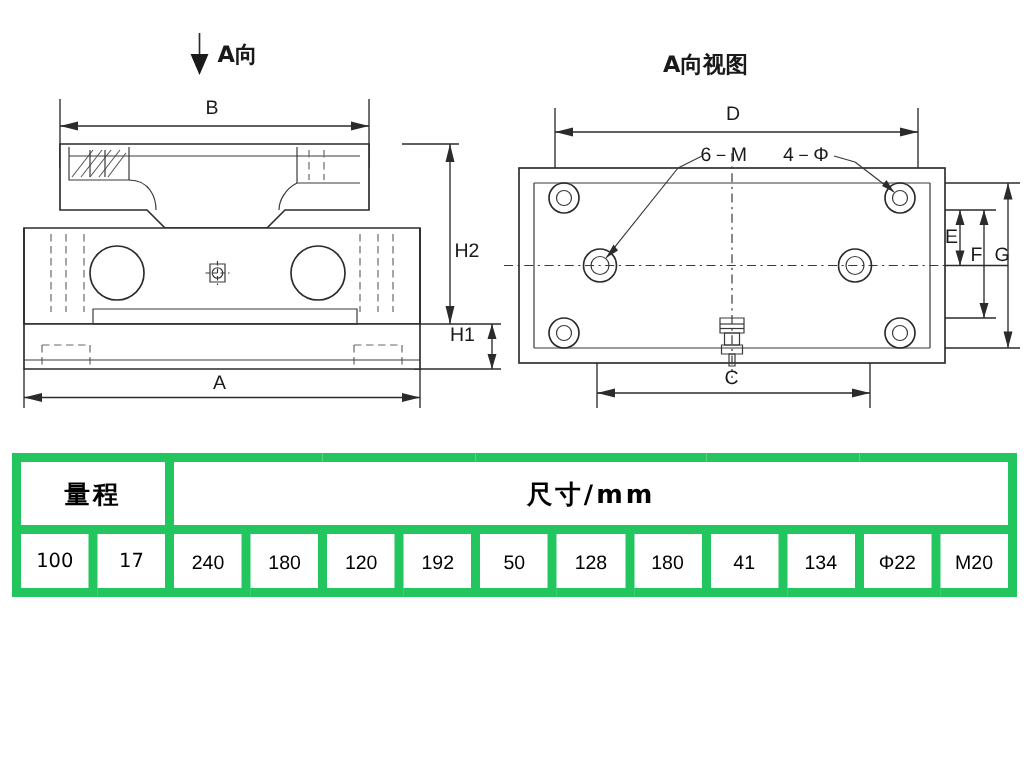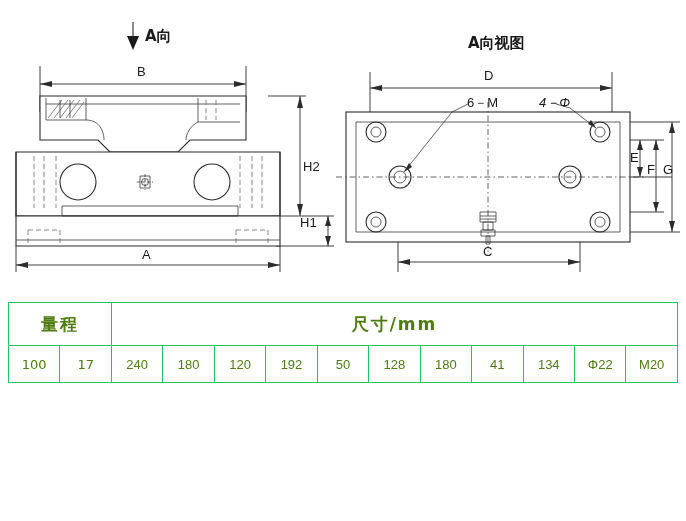--- a/index.html
+++ b/index.html
@@ -41,26 +41,26 @@
   
   .spec-table {
     position: absolute;
     left: 8px;
     top: 302px;
     width: 670px;
     border-collapse: collapse;
     table-layout: fixed;
   }
   .spec-table td, .spec-table th {
-    border: 1px solid #22c55e;
+    border: 6px solid #22c55e;
     text-align: center;
     vertical-align: middle;
     font-family: "Liberation Sans", sans-serif;
     font-size: 13px;
-    color: #4d7c0f;
+    color: #000000;
     padding: 0;
     height: 36px;
   }
   .spec-table .head-cn {
     font-family: "DejaVu Sans", sans-serif;
     font-size: 17px;
     font-weight: bold;
     letter-spacing: 2px;
     height: 42px;
   }
@@ -239,35 +239,35 @@
       <path class="dim" d="M656 140 L656 212"></path>
       <path d="M656 140 L653 150 L659 150 Z" fill="#2b2b2b"></path>
       <path d="M656 212 L653 202 L659 202 Z" fill="#2b2b2b"></path>
 
       <path class="dim" d="M672 122 L672 232"></path>
       <path d="M672 122 L669 133 L675 133 Z" fill="#2b2b2b"></path>
       <path d="M672 232 L669 221 L675 221 Z" fill="#2b2b2b"></path>
     </svg>
 
     <div class="label cn" style="left:145px; top:27px; font-weight:600;">A向</div>
-    <div class="label cn" style="left:468px; top:34px; font-weight:600;">A向视图</div>
+    <div class="label cn" style="left:442px; top:34px; font-weight:600;">A向视图</div>
 
     <div class="label" style="left:137px; top:64px;">B</div>
     <div class="label" style="left:142px; top:247px;">A</div>
     <div class="label" style="left:303px; top:159px;">H2</div>
     <div class="label" style="left:300px; top:215px;">H1</div>
 
     <div class="label" style="left:484px; top:68px;">D</div>
     <div class="label" style="left:483px; top:244px;">C</div>
     <div class="label" style="left:630px; top:150px;">E</div>
     <div class="label" style="left:647px; top:162px;">F</div>
     <div class="label" style="left:663px; top:162px;">G</div>
 
     <div class="label" style="left:467px; top:94px;">6－M</div>
-    <div class="label" style="left:539px; top:94px;font-style:italic;">4－Φ</div>
+    <div class="label" style="left:522px; top:94px;">4－Φ</div>
   </div>
 
   <table class="spec-table">
     <tbody>
       <tr>
         <td class="head-cn" colspan="2">量程</td>
         <td class="head-cn" colspan="11">尺寸/mm</td>
       </tr>
 
 

